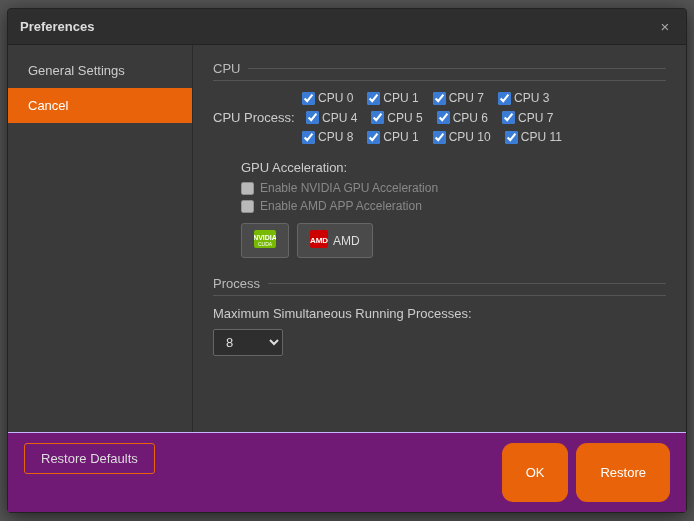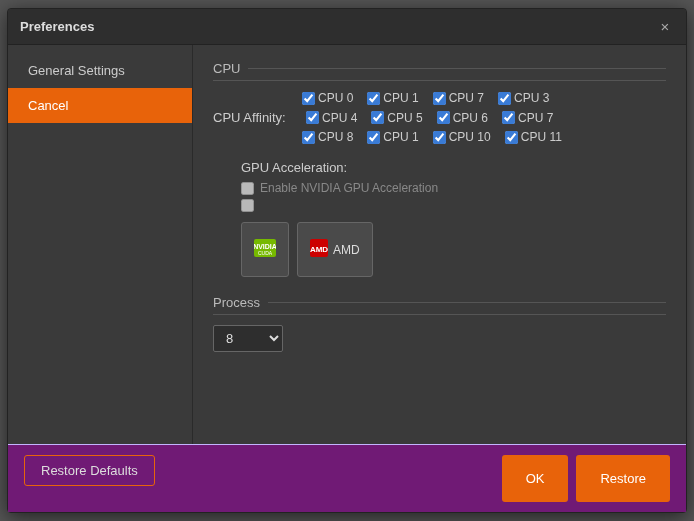--- a/index.html
+++ b/index.html
@@ -150,21 +150,21 @@
     }
     .gpu-buttons {
       display: flex;
       gap: 8px;
       margin-top: 10px;
     }
     .gpu-btn {
       display: flex;
       align-items: center;
       gap: 5px;
-      padding: 16px 12px;
+      padding: 6px 12px;
       background: #4a4a4a;
       border: 1px solid #666;
       border-radius: 3px;
       color: #ddd;
       font-size: 12px;
       cursor: pointer;
     }
     .amd-icon {
       color: #e03030;
       font-weight: bold;
@@ -198,23 +198,23 @@
       background: none;
       border: 1px solid #e8630a;
       color: #ddd;
       padding: 7px 16px;
       border-radius: 3px;
       cursor: pointer;
       font-size: 13px;
     }
     .footer-right { display: flex; gap: 8px; }
     .ok-btn, .cancel-btn {
-      padding: 16px 24px;
+      padding: 22px 24px;
       border: none;
-      border-radius: 3px;
+      border-radius: 11px;
       cursor: pointer;
       font-size: 13px;
       color: #fff;
     }
     .ok-btn { background: #e8630a; }
     .cancel-btn { background: #e8630a; }
   </style>
 </head>
 <body>
 
@@ -259,21 +259,21 @@
               <span>CPU 7</span>
             </label>
             <label class="cpu-check-item">
               <input type="checkbox" checked="" style="">
               <span>CPU 3</span>
             </label>
           </div>
         </div>
 
         <div class="cpu-row">
-          <span class="cpu-affinity-label">CPU Affinity:</span>
+          <span class="cpu-affinity-label">CPU Process:</span>
           <div class="cpu-checkbox-group">
             <label class="cpu-check-item">
               <input type="checkbox" checked="" style="">
               <span>CPU 4</span>
             </label>
             <label class="cpu-check-item">
               <input type="checkbox" checked="" style="">
               <span>CPU 5</span>
             </label>
             <label class="cpu-check-item">
@@ -311,20 +311,21 @@
       </div>
 
       <div class="gpu-section">
         <div class="gpu-label">GPU Acceleration:</div>
         <div class="gpu-option">
           <input type="checkbox" disabled="" style="">
           <span>Enable NVIDIA GPU Acceleration</span>
         </div>
         <div class="gpu-option">
           <input type="checkbox" disabled="" style="">
+          <span>Enable AMD APP Acceleration</span>
         </div>
         <div class="gpu-buttons">
           <button class="gpu-btn">
             <span>
               <svg width="22" height="18" viewBox="0 0 22 18">
                 <rect x="0" y="0" width="22" height="18" fill="#76b900" rx="2"></rect>
                 <text x="11" y="10" text-anchor="middle" fill="white" font-size="7" font-weight="bold" font-family="Arial">NVIDIA</text>
                 <text x="11" y="16" text-anchor="middle" fill="white" font-size="5" font-family="Arial">CUDA</text>
               </svg>
             </span>
@@ -338,20 +339,21 @@
             </span>
             <span>AMD</span>
           </button>
         </div>
       </div>
 
       <div class="process-section">
         <div class="section-title">
           <span>Process</span>
         </div>
+        <div class="process-label">Maximum Simultaneous Running Processes:</div>
         <select class="process-select">
           <option value="1">1</option>
           <option value="2">2</option>
           <option value="4">4</option>
           <option value="8" selected="">8</option>
           <option value="16">16</option>
         </select>
       </div>
 
     </div>

